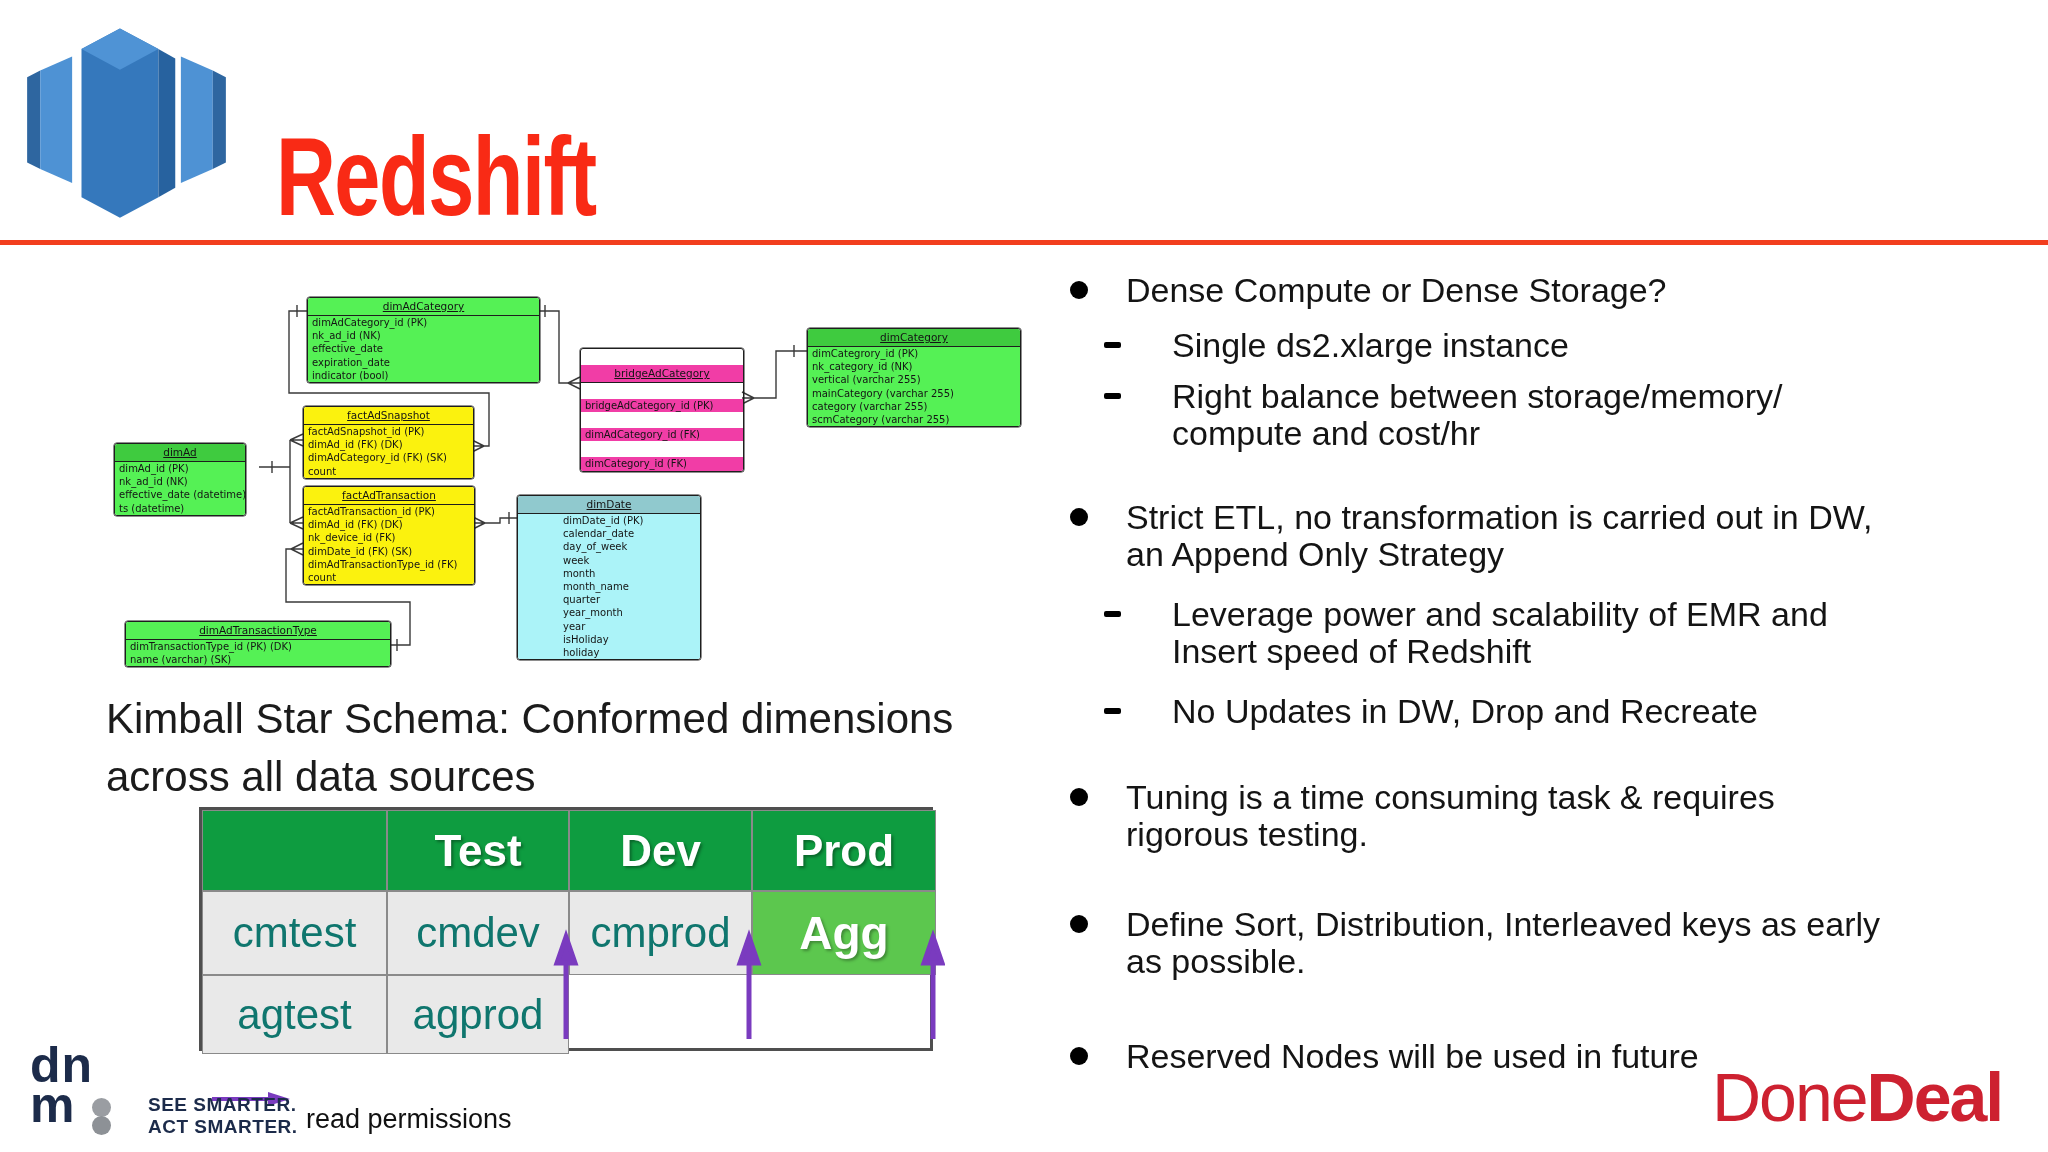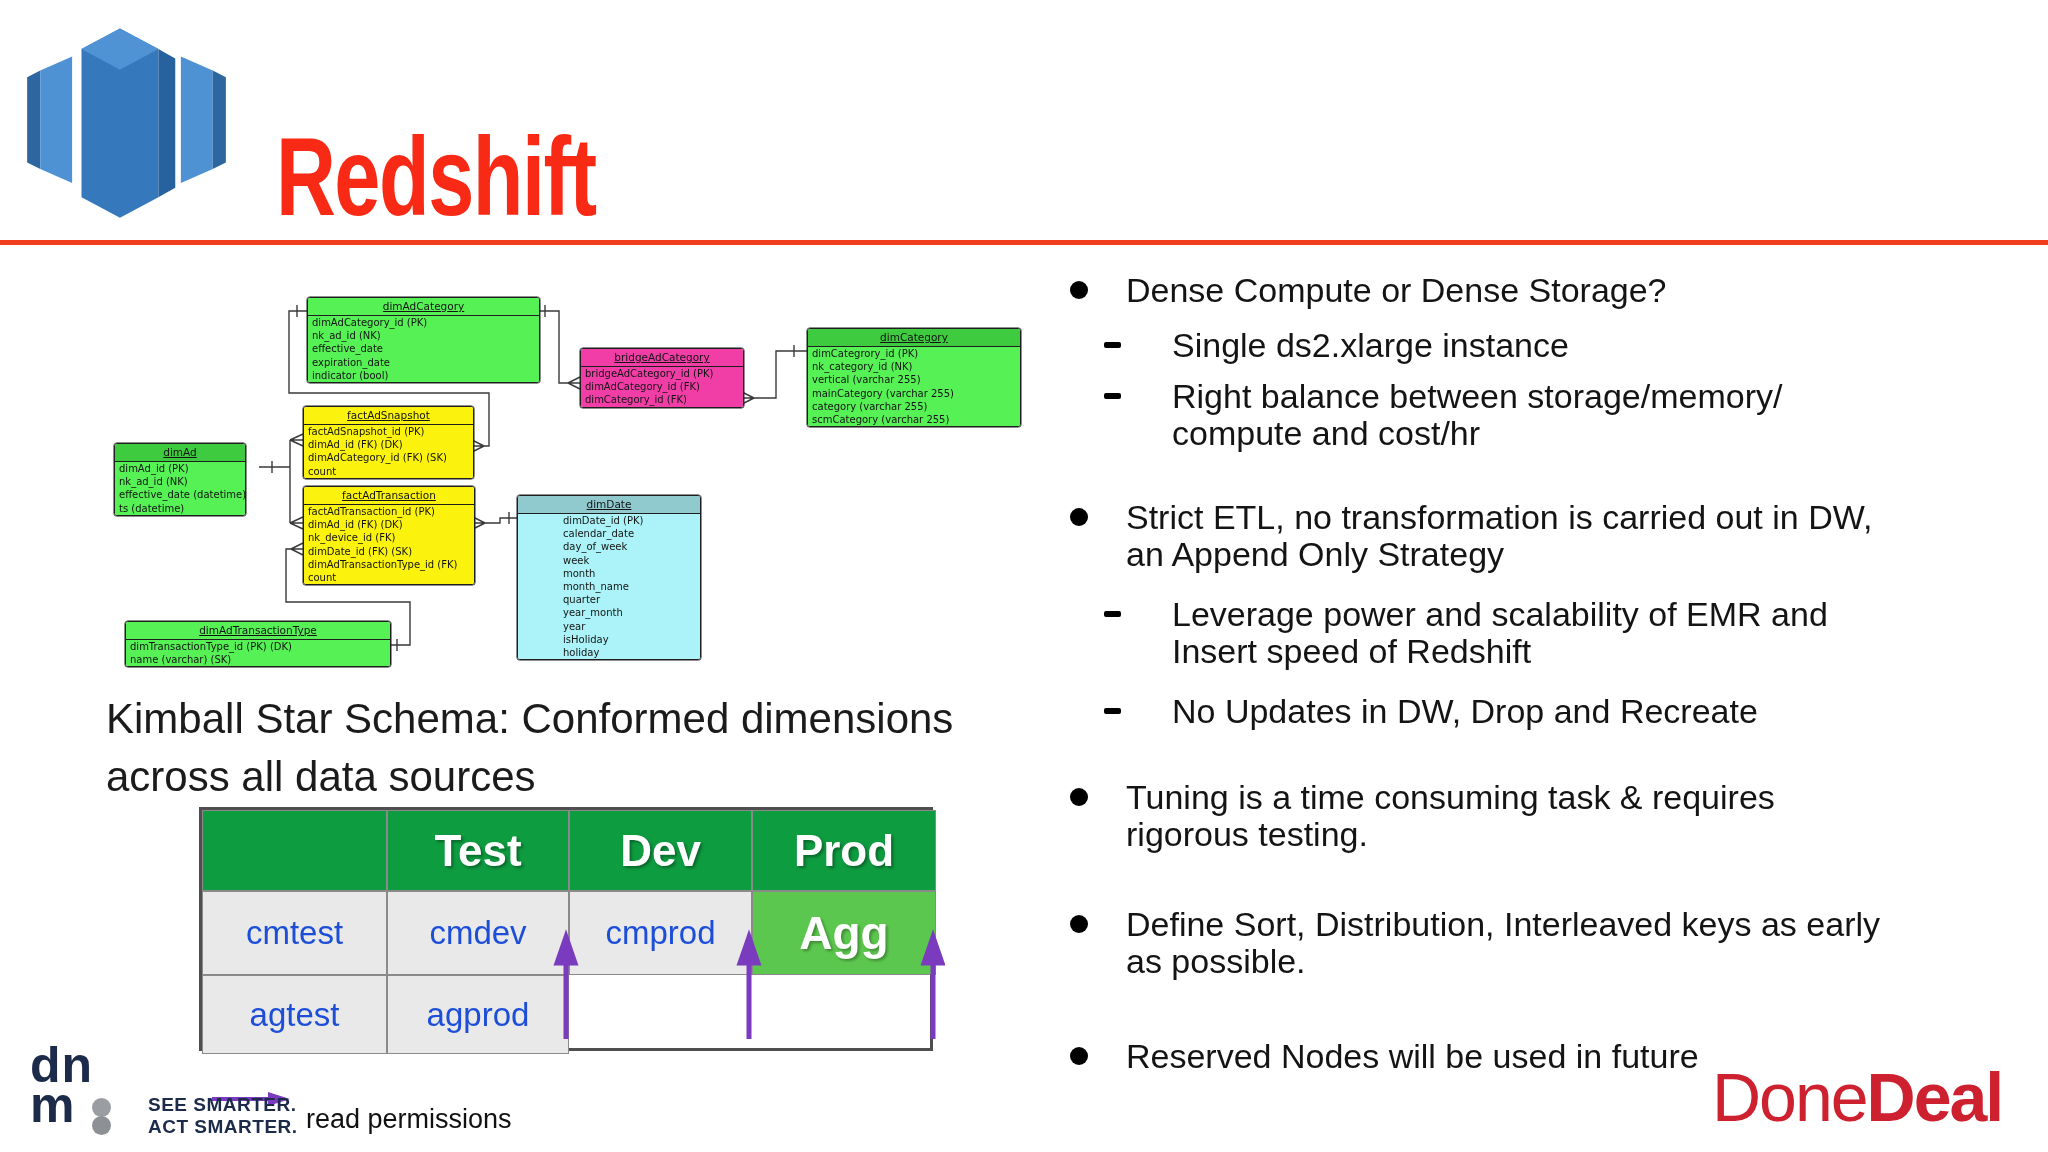--- a/index.html
+++ b/index.html
@@ -18,34 +18,34 @@
   .er svg.conn{position:absolute;left:0;top:0;}
   .etable{position:absolute;border:1px solid #1e1e1e;border-radius:3px;overflow:hidden;
           font-family:"DejaVu Sans",sans-serif;box-shadow:0 0 0 .5px #1e1e1e;}
   .et-head{height:17px;line-height:17px;font-size:10.5px;font-weight:500;text-align:center;
            border-bottom:1px solid #1e1e1e;white-space:nowrap;overflow:hidden;text-decoration:underline;}
   .et-row{height:13.2px;line-height:13.2px;font-size:10px;padding-left:4px;
           white-space:nowrap;overflow:hidden;}
   .green .et-head,.green .et-row{background:#55F155;}
   .gdk .et-head{background:#3FCB3F;} .gdk .et-row{background:#55F155;}
   .yellow .et-head,.yellow .et-row{background:#FBF20E;}
-  .pink .et-head,.pink .et-row{background:#F13DA6;}
+  .pink .et-head,.pink .et-row{background:#F13DA6;margin-top:16px;}
   .cyan .et-head{background:#90C9CE;} .cyan .et-row{background:#ABF3F8;padding-left:45px;}
 
   
   .caption{position:absolute;left:106px;top:690px;font-size:42px;line-height:58px;color:#1b1b1b;}
 
   
   .envtable{position:absolute;left:199px;top:807px;width:734px;height:244px;
             display:grid;grid-template-columns:185px 182px 183px 184px;
             grid-template-rows:81px 84px 79px;border:3px solid #4f4f4f;box-sizing:border-box;}
   .ec{border:1.5px solid #8a8a8a;display:flex;align-items:center;justify-content:center;box-sizing:border-box;}
   .eh{background:#0E9C40;color:#fff;font-weight:bold;font-size:44px;text-shadow:2px 2px 3px rgba(0,0,0,.35);}
   .el{background:#5CC74E;color:#fff;font-weight:bold;font-size:46px;text-shadow:2px 2px 3px rgba(0,0,0,.3);}
-  .ed{background:#E9E9E9;color:#1d4ed8;font-size:33px;}
+  .ed{background:#E9E9E9;color:#0f766e;font-size:42px;}
   .arrows{position:absolute;left:199px;top:807px;pointer-events:none;}
 
   
   .legend{position:absolute;left:210px;top:1062px;display:flex;align-items:center;gap:12px;}
   .legend .lg-text{font-size:27px;color:#111;margin-top:42px;}
 
   
   .bullets{position:absolute;left:1064px;top:272px;width:990px;}
   .bi{position:relative;font-size:34px;line-height:37px;color:#141414;}
   .b1{padding-left:62px;}

